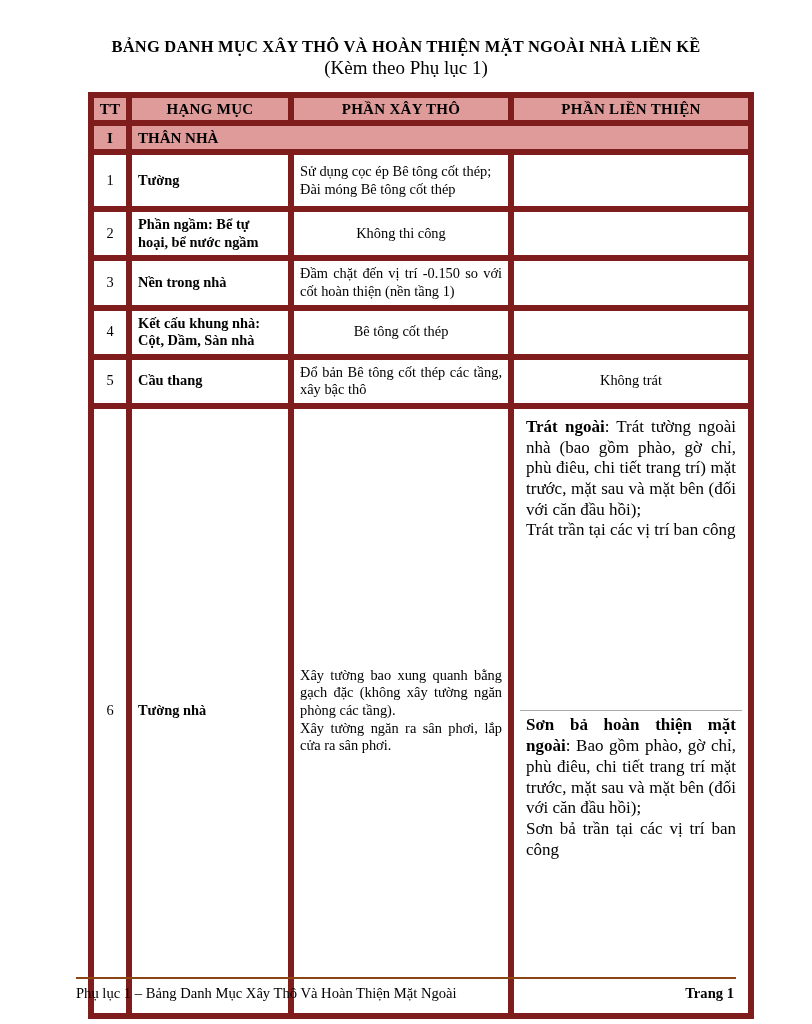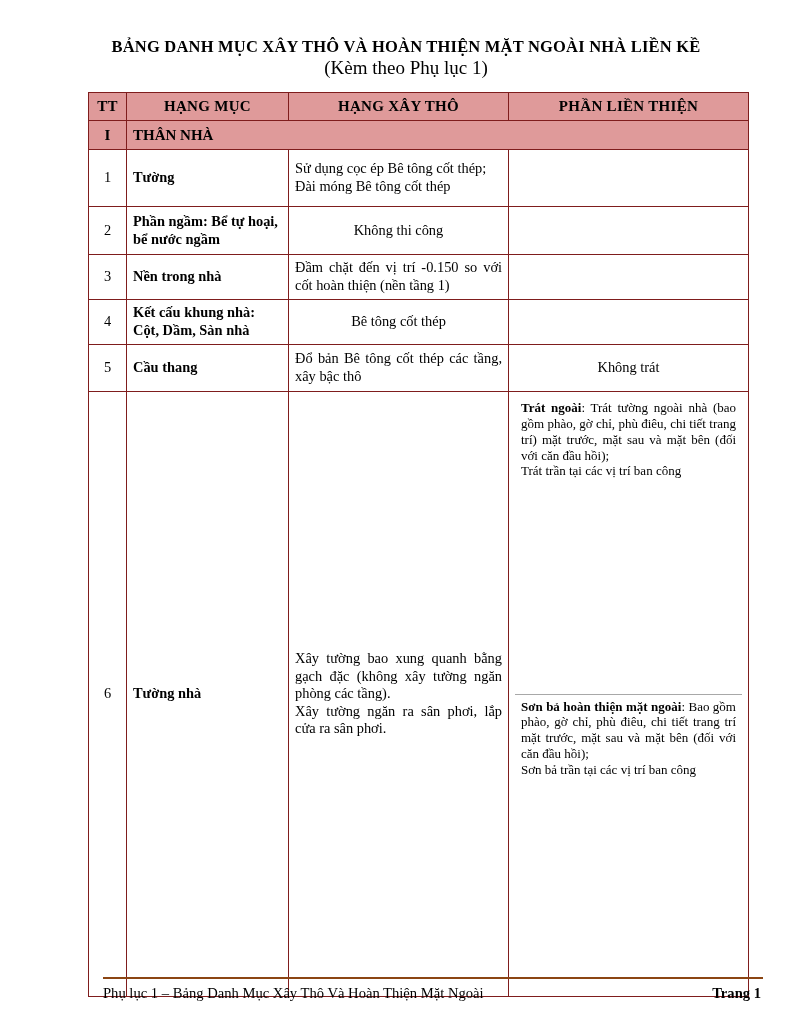--- a/index.html
+++ b/index.html
@@ -56,21 +56,21 @@
     width: 660px;
     table-layout: fixed;
     border: 1.6px solid #7a7a7a;
   }
   table.main col.c-tt      { width: 38px; }
   table.main col.c-item    { width: 162px; }
   table.main col.c-raw     { width: 220px; }
   table.main col.c-finish  { width: 240px; }
 
   table.main td, table.main th {
-    border: 1px solid #7f1d1d;
+    border: 6px solid #7f1d1d;
     vertical-align: middle;
     padding: 4px 6px;
     font-size: 14.4px;
     line-height: 1.22;
     box-sizing: border-box;
   }
 
   
   tr.head th {
     background: #df9a9a;
@@ -117,21 +117,21 @@
   table.sub {
     border-collapse: collapse;
     width: 100%;
     height: 100%;
     table-layout: fixed;
   }
   table.sub td {
     border: 0;
     border-bottom: 1px solid #a8a8a8;
     padding: 4px 6px;
-    font-size: 13px;
+    font-size: 17px;
     line-height: 1.22;
     text-align: justify;
     vertical-align: top;
     box-sizing: border-box;
   }
   table.sub tr:last-child td { border-bottom: 0; }
   .b { font-weight: bold; }
 
   
   tr.r1 td { height: 57px; }
@@ -143,21 +143,21 @@
 
   tr.r6 td.tt, tr.r6 td.item, tr.r6 td.cell { vertical-align: middle; }
 
   .sub-outer { height: 121px; }
   .sub-inner { height: 62px; }
   .sub-last  { height: 115px; }
 
   
   .footer {
     position: absolute;
-    left: 103px;
+    left: 76px;
     top: 977px;
     width: 660px;
   }
   .footer-rule {
     height: 0;
     border-top: 2.4px solid #8b4513;
     width: 660px;
     margin-bottom: 6px;
   }
   .footer-row {
@@ -184,21 +184,21 @@
       <colgroup>
         <col class="c-tt">
           <col class="c-item">
           <col class="c-raw">
           <col class="c-finish">
       </colgroup>
       <thead>
         <tr class="head">
           <th>TT</th>
           <th>HẠNG MỤC</th>
-          <th>HẠNG XÂY THÔ</th>
+          <th>PHẦN XÂY THÔ</th>
           <th>PHẦN LIỀN THIỆN</th>
         </tr>
       </thead>
       <tbody>
         <tr class="section">
           <td class="tt">I</td>
           <td colspan="3">THÂN NHÀ</td>
         </tr>
 
         <tr class="r1">

